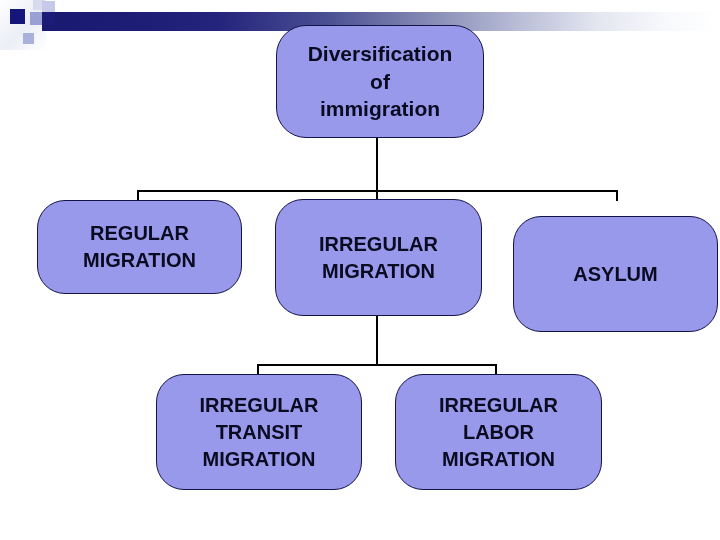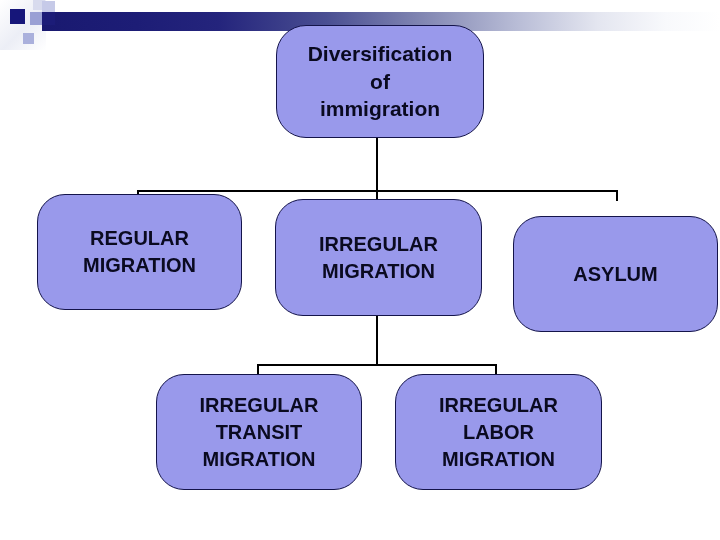--- a/index.html
+++ b/index.html
@@ -53,21 +53,21 @@
     align-items: center;
     justify-content: center;
     text-align: center;
     color: #0a0a20;
     font-weight: 700;
     font-size: 20px;
     line-height: 1.35;
   }
   .node span { white-space: pre-line; }
   .node-root  { left: 276px; top: 25px;  width: 208px; height: 113px; border-radius: 30px; font-size: 21px; line-height: 1.32; }
-  .node-l1a   { left: 37px;  top: 194px; width: 205px; height: 116px; }
+  .node-l1a   { left: 37px;  top: 200px; width: 205px; height: 94px; }
   .node-l1b   { left: 275px; top: 199px; width: 207px; height: 117px; }
   .node-l1c   { left: 513px; top: 216px; width: 205px; height: 116px; }
   .node-l2a   { left: 156px; top: 374px; width: 206px; height: 116px; }
   .node-l2b   { left: 395px; top: 374px; width: 207px; height: 116px; }
 </style>
 </head>
 <body>
 
 <div class="slide">
 

